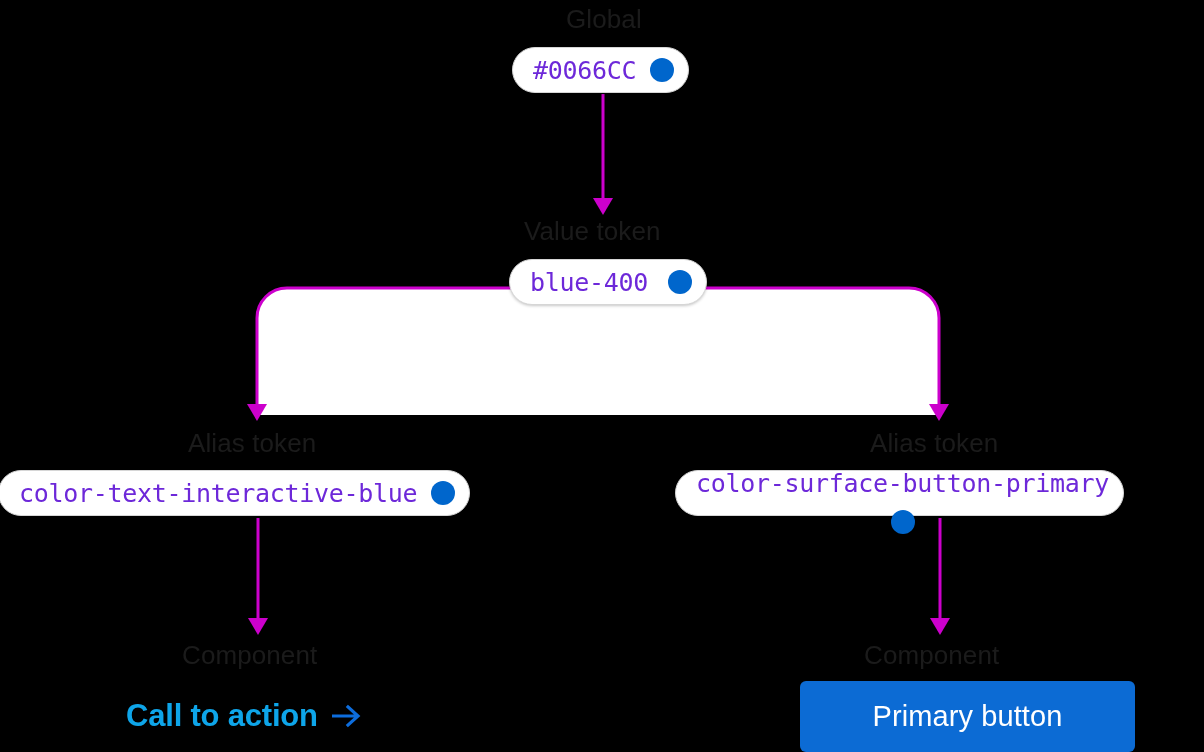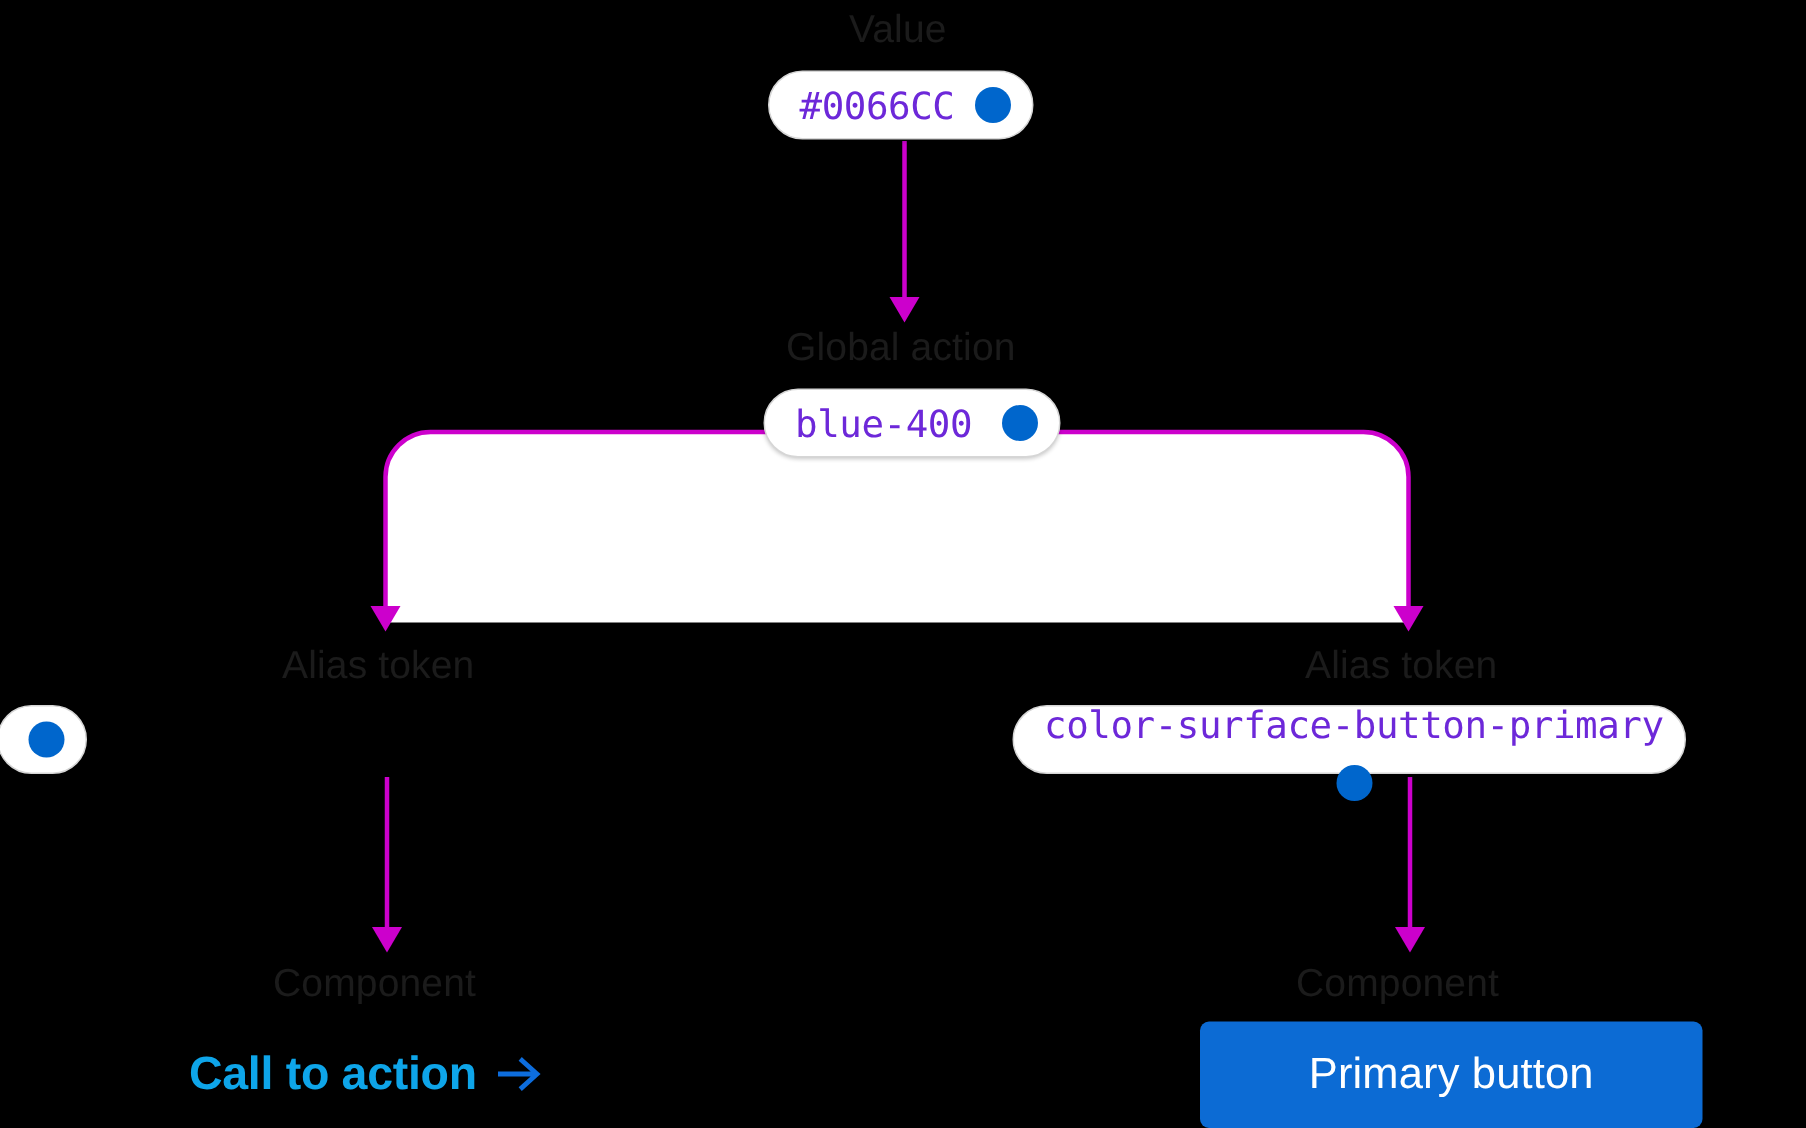--- a/index.html
+++ b/index.html
@@ -144,37 +144,38 @@
     <polygon points="247,404 267,404 257,421" fill="#cc00cc"></polygon>
     <polygon points="929,404 949,404 939,421" fill="#cc00cc"></polygon>
 
     <line x1="258" y1="518" x2="258" y2="620" stroke="#cc00cc" stroke-width="3"></line>
     <polygon points="248,618 268,618 258,635" fill="#cc00cc"></polygon>
 
     <line x1="940" y1="518" x2="940" y2="620" stroke="#cc00cc" stroke-width="3"></line>
     <polygon points="930,618 950,618 940,635" fill="#cc00cc"></polygon>
   </svg>
 
-  <div class="stage-label" style="left:566px; top:6px;">Value</div>
+  <div class="stage-label" style="left:566px; top:6px;">Global</div>
 
   <div class="pill" style="left:512px; top:47px;">
     <span class="pill-text">#0066CC</span>
     <span class="swatch"></span>
   </div>
 
-  <div class="stage-label" style="left:524px; top:218px;">Global action</div>
+  <div class="stage-label" style="left:524px; top:218px;">Value token</div>
 
   <div class="pill" style="left:509px; top:259px;gap:20px;">
     <span class="pill-text">blue-400</span>
     <span class="swatch"></span>
   </div>
 
   <div class="stage-label" style="left:188px; top:430px;">Alias token</div>
 
   <div class="pill" style="left:-2px; top:470px;">
+    <span class="pill-text">color-text-interactive-blue</span>
     <span class="swatch"></span>
   </div>
 
   <div class="stage-label" style="left:870px; top:430px;">Alias token</div>
 
   <div class="pill" style="left:675px; top:470px;flex-direction:column;">
     <span class="pill-text">color-surface-button-primary</span>
     <span class="swatch"></span>
   </div>
 

